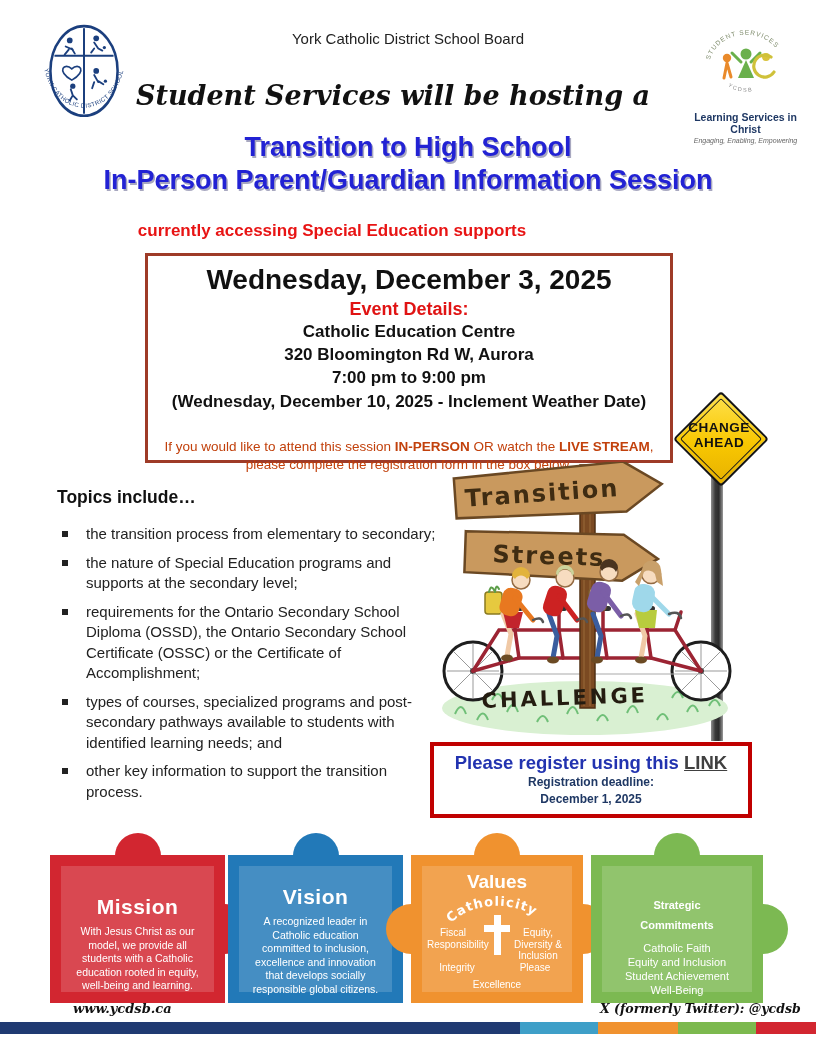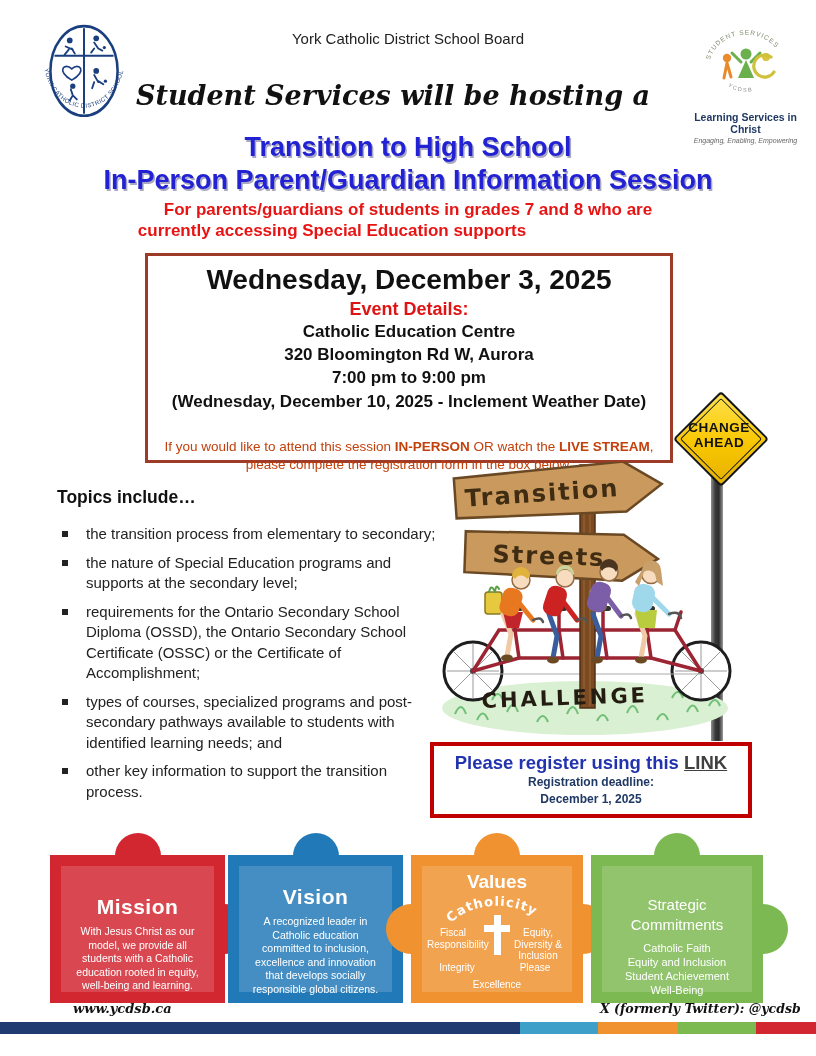--- a/index.html
+++ b/index.html
@@ -70,21 +70,21 @@
   .tab-left{width:50px;height:50px;left:-25px;top:50%;margin-top:-25px;}
   .c-red{background:#d22630;}  .c-blue{background:#2279b8;}
   .c-orange{background:#f0922f;} .c-green{background:#7cb952;}
   .piece .content{position:absolute;inset:14px;color:#fff;text-align:center;z-index:2;}
   .p-title{font-weight:bold;font-size:21px;letter-spacing:.5px;}
   .p-body{font-size:10.5px;line-height:13.5px;margin-top:6px;padding:0 6px;}
   .values-title{font-weight:bold;font-size:19px;margin-top:2px;}
   .v-lab{position:absolute;font-size:10px;line-height:11.5px;color:#fff;}
   .cross-v{position:absolute;left:50%;top:46px;width:7px;height:40px;margin-left:-3.5px;background:#fff;}
   .cross-h{position:absolute;left:50%;top:56px;width:26px;height:7px;margin-left:-13px;background:#fff;}
-  .strat-title{font-weight:normal;font-size:15px;line-height:20px;margin-top:26px;}
+  .strat-title{font-weight:bold;font-size:11px;line-height:20px;margin-top:26px;}
   .strat-lines{font-size:11px;line-height:14px;margin-top:6px;}
 
   
   .site{left:73px;top:1001px;font-family:"DejaVu Serif",serif;font-style:italic;
         font-weight:bold;font-size:13px;color:#111;}
   .social{left:600px;top:1001px;font-family:"DejaVu Serif",serif;font-style:italic;
           font-weight:bold;font-size:12.5px;color:#111;}
   .bar{left:0;top:1022px;width:816px;height:12px;display:flex;}
   .bar div{height:100%;}
   .seg0{width:520px;background:#203a72;} .seg1{width:78px;background:#3e9fc8;}
@@ -138,21 +138,20 @@
       </text>
     </svg>
     <div class="tagline">Learning Services in Christ</div>
     <div class="tagline-sub">Engaging, Enabling, Empowering</div>
   </div>
 
   <div class="abs ctr board-name">York Catholic District School Board</div>
   <div class="abs ctr script-line">Student Services will be hosting a</div>
   <div class="abs ctr title1">Transition to High School</div>
   <div class="abs ctr title2">In-Person Parent/Guardian Information Session</div>
-  <div class="abs ctr aud1">For parents/guardians of students in grades 7 and 8 who are</div>
   <div class="abs ctr aud2">currently accessing Special Education supports</div>
 
   <div class="abs event-box">
     <div class="ev-date">Wednesday, December 3, 2025</div>
     <div class="ev-head">Event Details:</div>
     <div class="ev-line">Catholic Education Centre</div>
     <div class="ev-line">320 Bloomington Rd W, Aurora</div>
     <div class="ev-line">7:00 pm to 9:00 pm</div>
     <div class="ev-incl">(Wednesday, December 10, 2025 - Inclement Weather Date)</div>
     <div class="ev-note">

